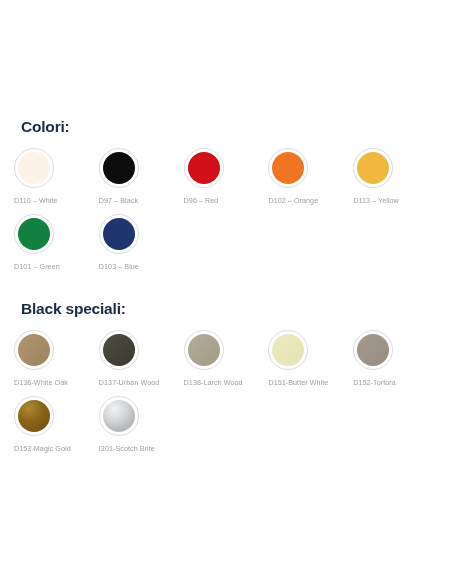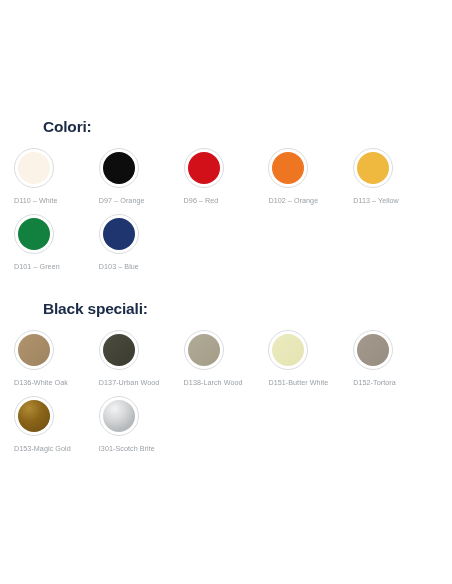--- a/index.html
+++ b/index.html
@@ -34,21 +34,21 @@
   .section {
     padding: 0 14px;
     box-sizing: border-box;
   }
 
   .section-heading {
     font-size: 15.5px;
     font-weight: bold;
     color: #1b2a47;
     letter-spacing: -0.2px;
-    margin: 0 0 6px 29px;
+    margin: 0 0 6px 7px;
     font-family: "Liberation Sans", sans-serif;
   }
 
   .swatch-grid {
     display: flex;
     flex-wrap: wrap;
     width: 424px;
     margin: 0;
     padding: 0;
   }
@@ -116,21 +116,21 @@
           <div class="swatch-cell">
             <div class="swatch-ring" style="border-color: rgb(217, 221, 225);">
               <div class="swatch-disc" style="background: rgb(251, 243, 231);"></div>
             </div>
             <div class="swatch-label">D110 – White</div>
           </div>
           <div class="swatch-cell">
             <div class="swatch-ring" style="border-color: rgb(217, 221, 225);">
               <div class="swatch-disc" style="background: rgb(13, 13, 13);"></div>
             </div>
-            <div class="swatch-label">D97 – Orange</div>
+            <div class="swatch-label">D97 – Black</div>
           </div>
           <div class="swatch-cell">
             <div class="swatch-ring" style="border-color: rgb(217, 221, 225);">
               <div class="swatch-disc" style="background: rgb(209, 16, 26);"></div>
             </div>
             <div class="swatch-label">D96 – Red</div>
           </div>
           <div class="swatch-cell">
             <div class="swatch-ring" style="border-color: rgb(217, 221, 225);">
               <div class="swatch-disc" style="background: rgb(238, 118, 35);"></div>

